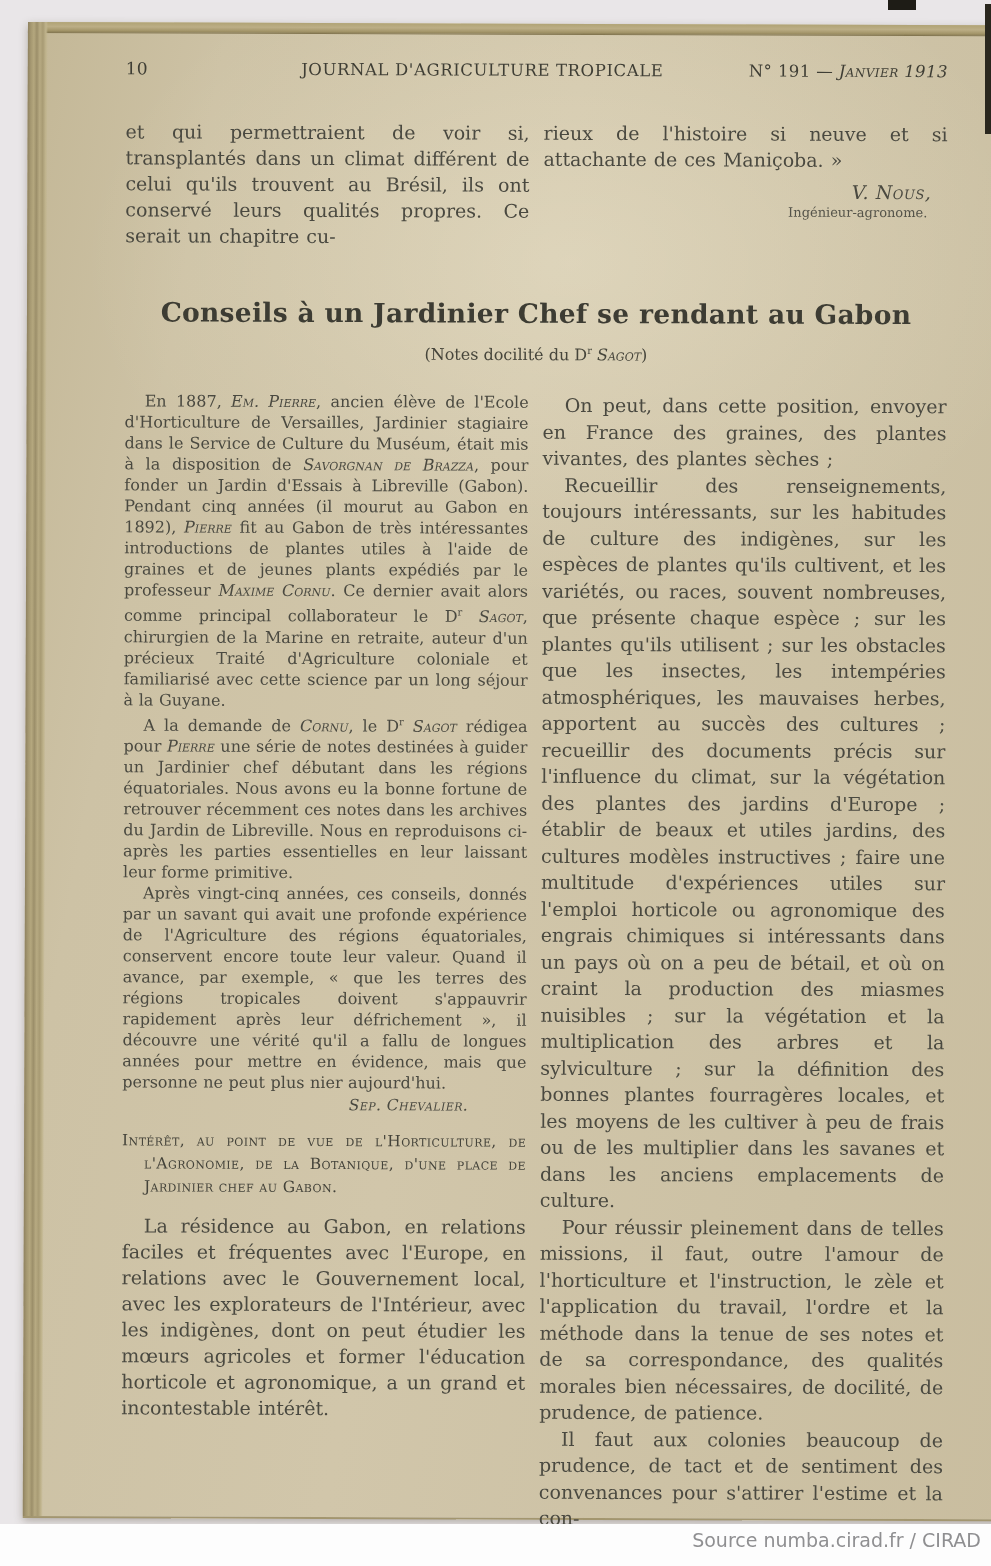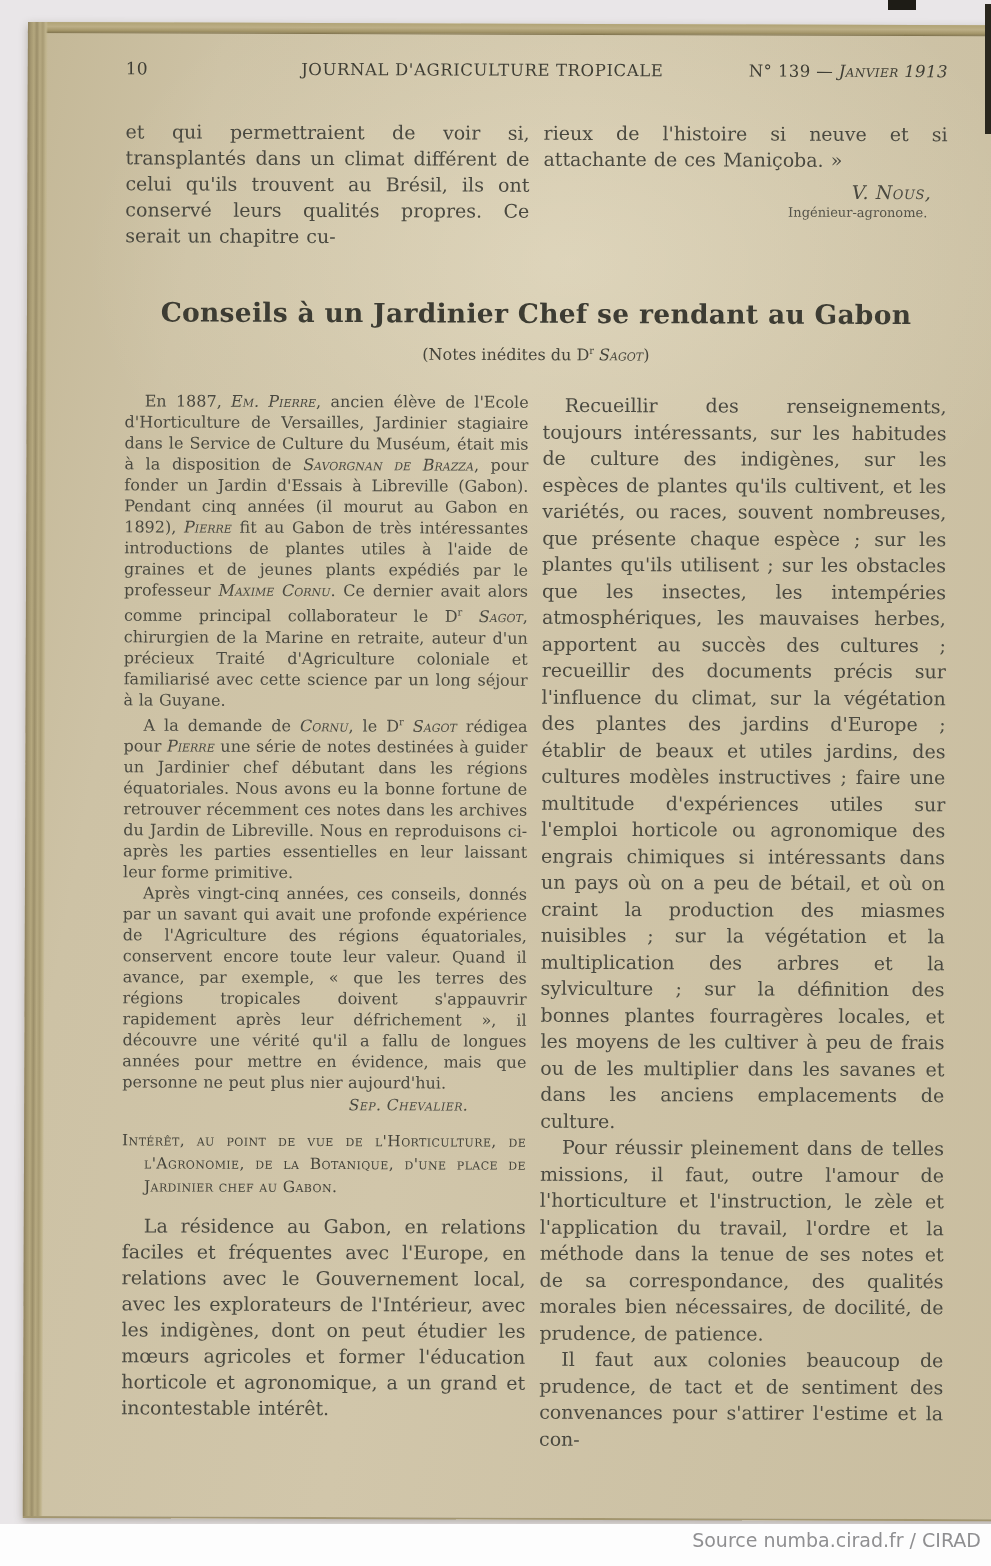--- a/index.html
+++ b/index.html
@@ -94,51 +94,52 @@
 
   <div class="page">
     <div class="edge-top"></div>
     <div class="edge-left"></div>
 
     <div class="content">
 
       <div class="page-header">
         <span class="pagenum">10</span>
         <span class="journal">JOURNAL D'AGRICULTURE TROPICALE</span>
-        <span class="issue"><span>N° 139 — </span><span class="sc">Janvier 1913</span></span>
+        <span class="issue"><span>N° 191 — </span><span class="sc">Janvier 1913</span></span>
       </div>
 
       <div class="cols continuation">
         <div class="col">
           <p class="bodytext">et qui permettraient de voir si, transplantés dans un climat différent de celui qu'ils trouvent au Brésil, ils ont conservé leurs qualités propres. Ce serait un chapitre cu-</p>
         </div>
         <div class="col">
           <p class="bodytext">rieux de l'histoire si neuve et si attachante de ces Maniçoba.&nbsp;»</p>
           <div class="sig-block">
             <div class="sig-name"><span class="sc">V. Nous,</span></div>
             <div class="sig-role">Ingénieur-agronome.</div>
           </div>
         </div>
       </div>
 
       <h1 class="article-title">Conseils à un Jardinier Chef se rendant au Gabon</h1>
-      <div class="article-subtitle"><span>(Notes inédites du D</span><sup>r</sup><span> </span><span class="sc">Sagot</span><span>)</span></div>
+      <div class="article-subtitle"><span>(Notes docilité du D</span><sup>r</sup><span> </span><span class="sc">Sagot</span><span>)</span></div>
 
       <div class="cols main-cols">
 
         <div class="col">
           <p class="intro-p"><span>En 1887, </span><span class="sc">Em. Pierre</span><span>, ancien élève de l'Ecole d'Horticulture de Versailles, Jardinier stagiaire dans le Service de Culture du Muséum, était mis à la disposition de </span><span class="sc">Savorgnan de Brazza</span><span>, pour fonder un Jardin d'Essais à Libreville (Gabon). Pendant cinq années (il mourut au Gabon en 1892), </span><span class="sc">Pierre</span><span> fit au Gabon de très intéressantes introductions de plantes utiles à l'aide de graines et de jeunes plants expédiés par le professeur </span><span class="sc">Maxime Cornu</span><span>. Ce dernier avait alors comme principal collaborateur le D</span><sup>r</sup><span> </span><span class="sc">Sagot</span><span>, chirurgien de la Marine en retraite, auteur d'un précieux Traité d'Agriculture coloniale et familiarisé avec cette science par un long séjour à la Guyane.</span></p>
           <p class="intro-p"><span>A la demande de </span><span class="sc">Cornu</span><span>, le D</span><sup>r</sup><span> </span><span class="sc">Sagot</span><span> rédigea pour </span><span class="sc">Pierre</span><span> une série de notes destinées à guider un Jardinier chef débutant dans les régions équatoriales. Nous avons eu la bonne fortune de retrouver récemment ces notes dans les archives du Jardin de Libreville. Nous en reproduisons ci-après les parties essentielles en leur laissant leur forme primitive.</span></p>
           <p class="intro-p"><span>Après vingt-cinq années, ces conseils, donnés par un savant qui avait une profonde expérience de l'Agriculture des régions équatoriales, conservent encore toute leur valeur. Quand il avance, par exemple, «&nbsp;que les terres des régions tropicales doivent s'appauvrir rapidement après leur défrichement&nbsp;», il découvre une vérité qu'il a fallu de longues années pour mettre en évidence, mais que personne ne peut plus nier aujourd'hui.</span></p>
           <div class="intro-sig"><span class="sc">Sep. Chevalier.</span></div>
           <div class="section-heading">Intérêt, au point de vue de l'Horticulture, de l'Agronomie, de la Botanique, d'une place de Jardinier chef au Gabon.</div>
           <p class="big-p left-final">La résidence au Gabon, en relations faciles et fréquentes avec l'Europe, en relations avec le Gouvernement local, avec les explorateurs de l'Intérieur, avec les indigènes, dont on peut étudier les mœurs agricoles et former l'éducation horticole et agronomique, a un grand et incontestable intérêt.</p>
         </div>
 
         <div class="col">
+          <p class="right-p">On peut, dans cette position, envoyer en France des graines, des plantes vivantes, des plantes sèches&nbsp;;</p>
           <p class="right-p">Recueillir des renseignements, toujours intéressants, sur les habitudes de culture des indigènes, sur les espèces de plantes qu'ils cultivent, et les variétés, ou races, souvent nombreuses, que présente chaque espèce&nbsp;; sur les plantes qu'ils utilisent&nbsp;; sur les obstacles que les insectes, les intempéries atmosphériques, les mauvaises herbes, apportent au succès des cultures&nbsp;; recueillir des documents précis sur l'influence du climat, sur la végétation des plantes des jardins d'Europe&nbsp;; établir de beaux et utiles jardins, des cultures modèles instructives&nbsp;; faire une multitude d'expériences utiles sur l'emploi horticole ou agronomique des engrais chimiques si intéressants dans un pays où on a peu de bétail, et où on craint la production des miasmes nuisibles&nbsp;; sur la végétation et la multiplication des arbres et la sylviculture&nbsp;; sur la définition des bonnes plantes fourragères locales, et les moyens de les cultiver à peu de frais ou de les multiplier dans les savanes et dans les anciens emplacements de culture.</p>
           <p class="right-p">Pour réussir pleinement dans de telles missions, il faut, outre l'amour de l'horticulture et l'instruction, le zèle et l'application du travail, l'ordre et la méthode dans la tenue de ses notes et de sa correspondance, des qualités morales bien nécessaires, de docilité, de prudence, de patience.</p>
           <p class="right-p">Il faut aux colonies beaucoup de prudence, de tact et de sentiment des convenances pour s'attirer l'estime et la con-</p>
         </div>
 
       </div>
     </div>
   </div>
 
   <div class="dark-strip"></div>

